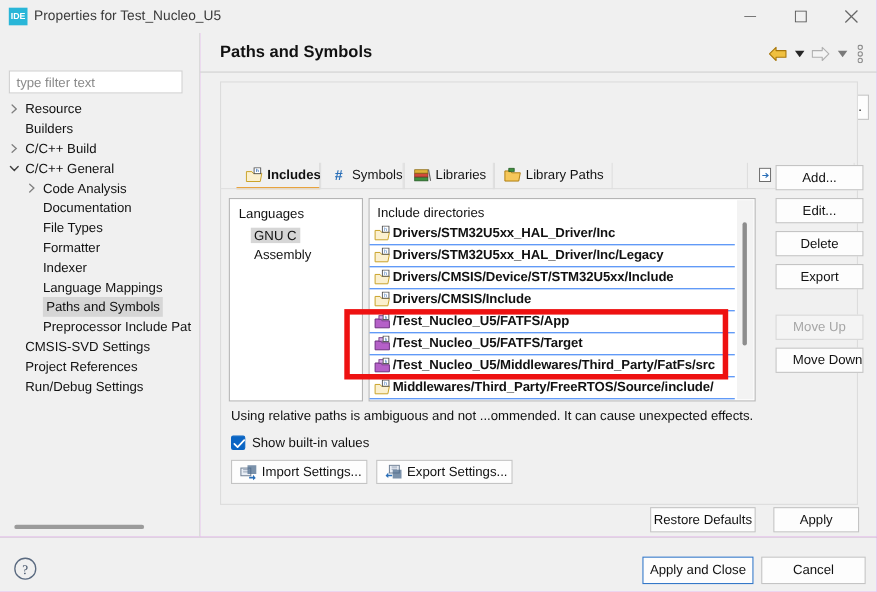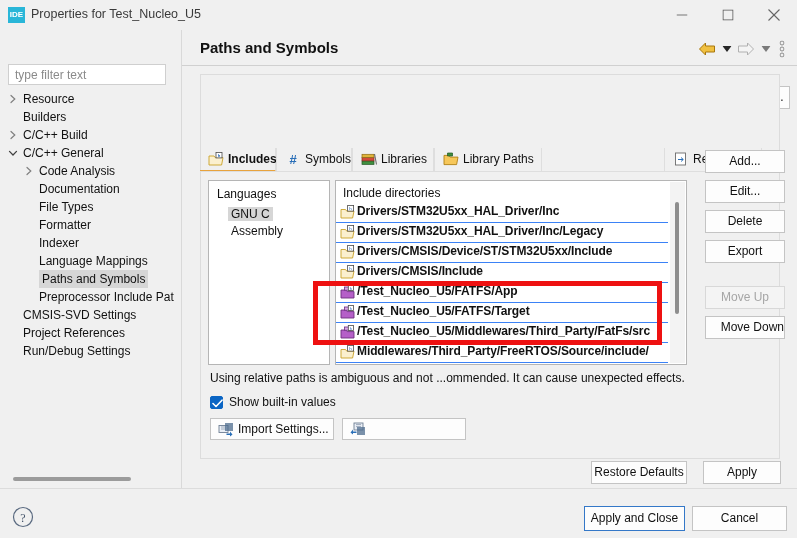--- a/index.html
+++ b/index.html
@@ -62,21 +62,21 @@
          overflow:hidden;white-space:nowrap;}
 
   
   .groupbox{position:absolute;left:18px;top:44px;width:580px;height:385px;background:#f0f0f0;
             border:1px solid #dcdcdc;box-sizing:border-box;}
 
   
   .tabs{position:absolute;left:18px;top:118px;width:580px;height:24px;}
   .tab{position:absolute;top:0;height:24px;padding:0 4px 0 8px;box-sizing:border-box;
        font-size:12px;line-height:23px;white-space:nowrap;color:#111;
-       border-left:1px solid #dedede;border-right:1px solid #dedede;}
+       border-left:1px solid #dedede;border-right:1px solid #dedede;margin-left:15px;}
   .tab.active{font-weight:bold;border-bottom:2px solid #e8a33d;border-left:none;border-right:1px solid #dedede;}
   .tab .ic{display:inline-block;width:16px;height:14px;position:relative;vertical-align:-3px;margin-right:4px;}
   .tab .ic svg{position:absolute;left:0;top:0;}
   .tabs-rule{position:absolute;left:18px;top:141px;width:580px;height:1px;background:#dedede;}
 
   
   .langbox{position:absolute;left:26px;top:150px;width:122px;height:185px;background:#fff;
            border:1px solid #b5b5b5;box-sizing:border-box;}
   .langhdr{position:absolute;left:8px;top:6px;font-size:12px;color:#111;}
   .langitem{position:absolute;left:22px;font-size:12px;color:#111;white-space:nowrap;}
@@ -441,20 +441,21 @@
       </div>
       <div class="iebtn" style="left: 342px; width: 124px;">
         <span class="ic">
           <svg width="16" height="15" viewBox="0 0 16 15">
             <rect x="4" y="1" width="9" height="7" fill="#e9eef5" stroke="#6f7f94" stroke-width="0.9"></rect>
             <path d="M6 2.6 L11 2.6 M6 4.6 L11 4.6" stroke="#8a99ad" stroke-width="0.8"></path>
             <path d="M7 5 L15 5 L15 13 L7 13 Z" fill="#4e6c8e" opacity="0.75"></path>
             <path d="M6.5 9.5 L3 9.5 L3 7.5 L0.5 10.6 L3 12.5 L3 11 L6.5 11 Z" fill="#2a6fb8"></path>
           </svg>
         </span>
+        <span class="lb">Export Settings...</span>
       </div>
     </div>
 
   <div class="rdbtn" style="left:575px;width:96px;margin-left:16px;">Restore Defaults</div>
   <div class="rdbtn" style="left:703px;width:78px;">Apply</div>
 
   <div class="bottombar-sep"></div>
   <div class="bottombar"></div>
   <div class="helpicon">
     <svg width="22" height="22" viewBox="0 0 22 22">

